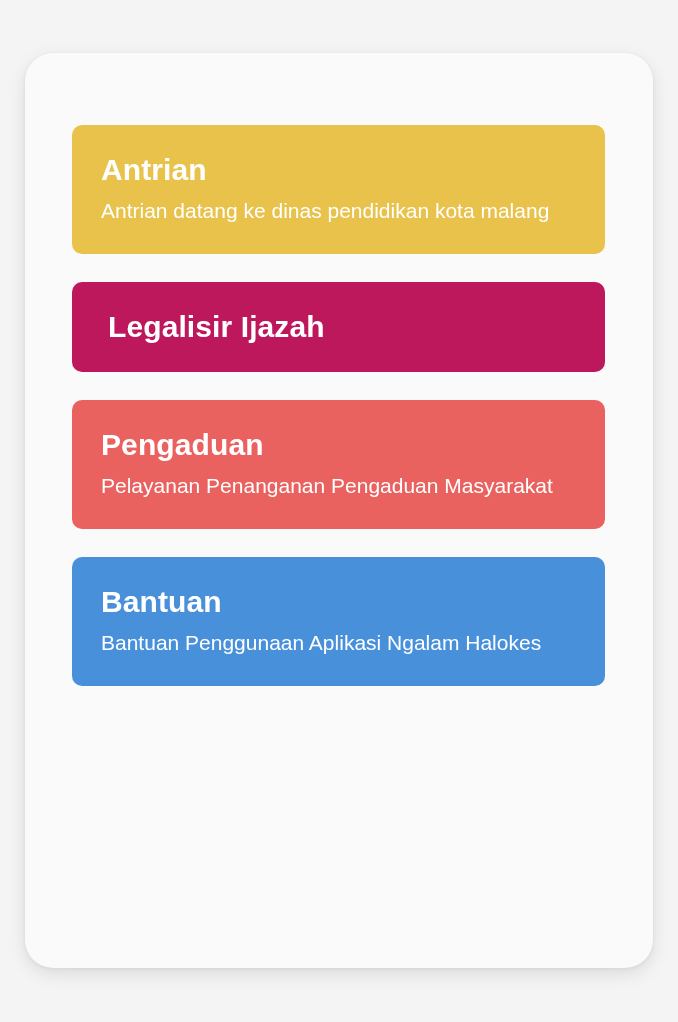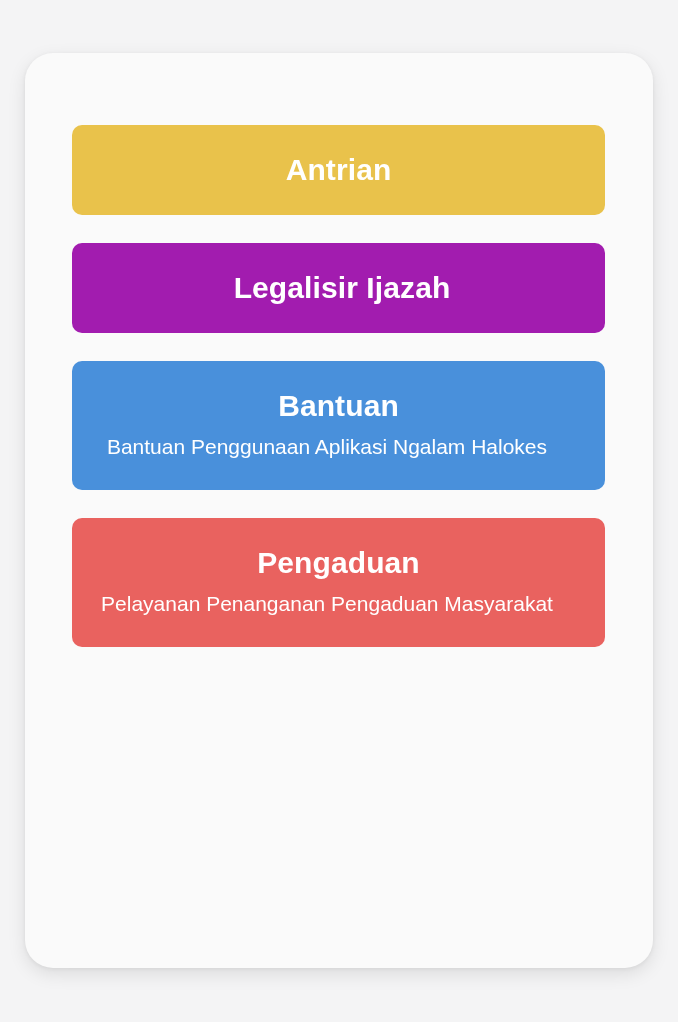--- a/index.html
+++ b/index.html
@@ -73,37 +73,38 @@
     margin: 0;
     color: #ffffff;
     max-width: 452px;
   }
 </style>
 </head>
 <body>
 
 <div class="screen" style="background: rgb(244, 244, 245);">
 
-  <div class="panel" style="background: rgb(250, 250, 250); text-align: center;">
+  <div class="panel" style="background: rgb(250, 250, 250);">
 
     <div class="menu-list">
 
       <div class="service-card" style="background: rgb(233, 194, 75);">
         <div class="card-title">Antrian</div>
+        <div class="card-desc">Antrian datang ke dinas pendidikan kota malang</div>
       </div>
 
-      <div class="service-card" style="background: #a21caf; padding-left: 36px;">
+      <div class="service-card" style="background: #be185d; padding-left: 36px;">
         <div class="card-title">Legalisir Ijazah</div>
+      </div>
+
+      <div class="service-card" style="background: rgb(233, 98, 95);">
+        <div class="card-title">Pengaduan</div>
+        <div class="card-desc">Pelayanan Penanganan Pengaduan Masyarakat</div>
       </div>
 
       <div class="service-card" style="background: rgb(73, 144, 219);">
         <div class="card-title">Bantuan</div>
         <div class="card-desc">Bantuan Penggunaan Aplikasi Ngalam Halokes</div>
       </div>
 
-      <div class="service-card" style="background: rgb(233, 98, 95);">
-        <div class="card-title">Pengaduan</div>
-        <div class="card-desc">Pelayanan Penanganan Pengaduan Masyarakat</div>
-      </div>
-
     </div>
   </div>
 </div>
 
 </body></html>

